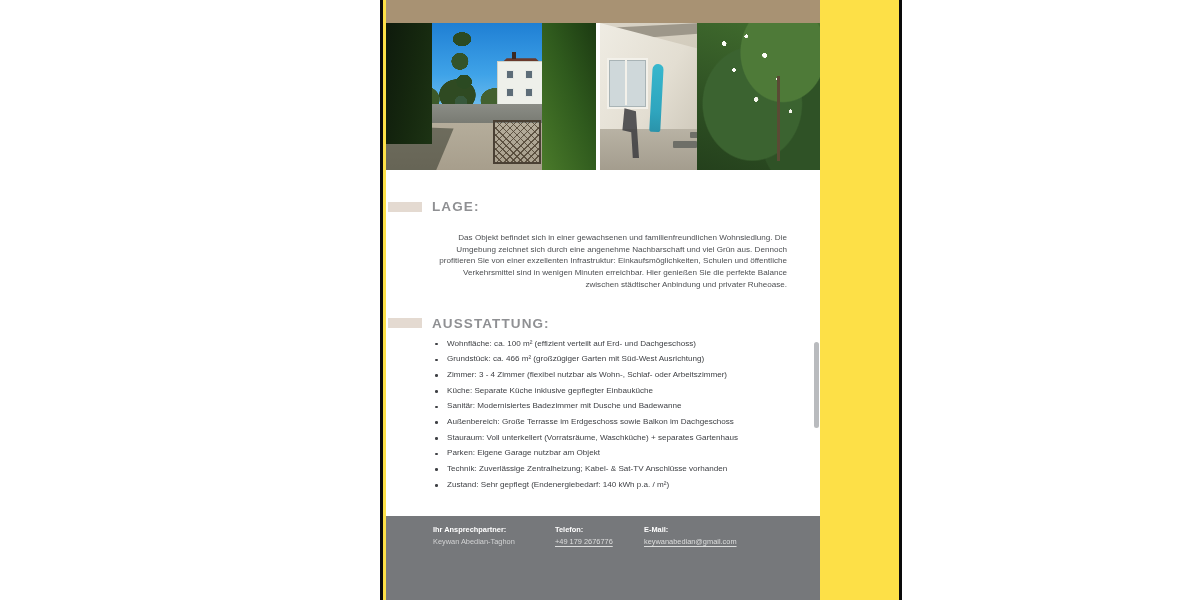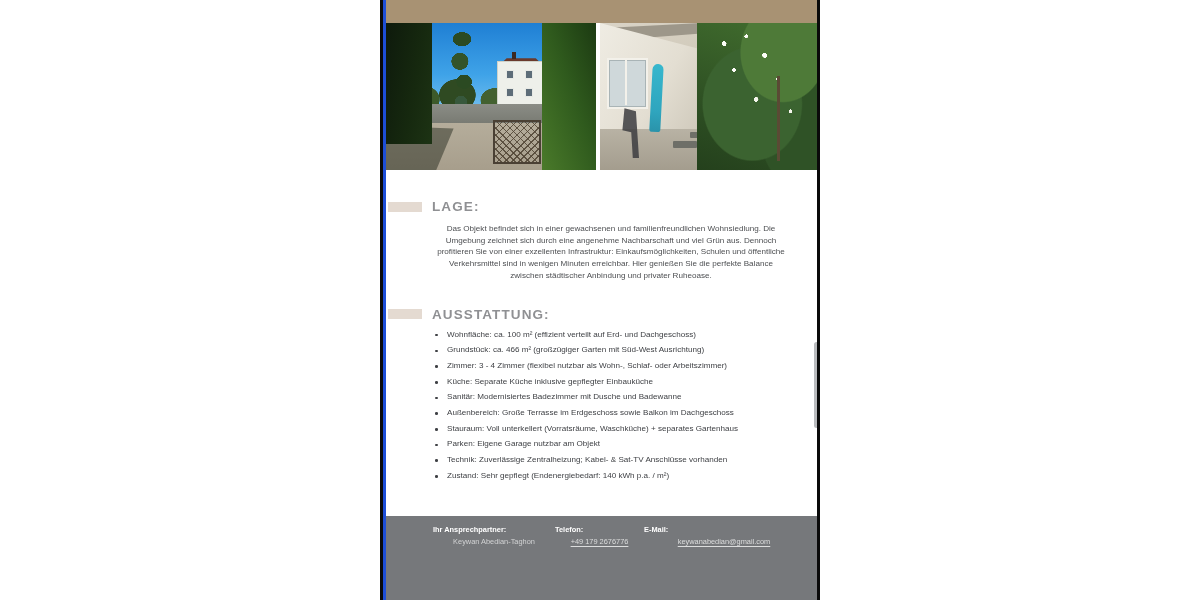--- a/index.html
+++ b/index.html
@@ -17,23 +17,23 @@
     width: 1200px;
     height: 600px;
     background: #ffffff;
   }
 
   
   .doc-frame {
     position: absolute;
     left: 380px;
     top: 0;
-    width: 440px;
+    width: 522px;
     height: 600px;
-    background: #1d4ed8;
+    background: #fde047;
     border-left: 3px solid #0a0a0a;
     border-right: 3px solid #0a0a0a;
     box-sizing: border-box;
     overflow: hidden;
     text-decoration: underline;
   }
 
   .doc-page {
     position: absolute;
     left: 3px;
@@ -222,26 +222,26 @@
     flex: 0 0 auto;
   }
   .section-title {
     font-size: 13.5px;
     font-weight: 700;
     letter-spacing: 1.1px;
     color: #8f9093;
   }
 
   .para {
-    margin: 9px 0 0 47px;
+    margin: 18px 0 0 47px;
     width: 352px;
     font-size: 8.1px;
     line-height: 1.45;
     color: #4d4f52;
-    text-align: center;
+    text-align: right;
   }
 
   ul.features {
     margin: 9px 0 0 0;
     padding: 0 0 0 59px;
     list-style: none;
   }
   ul.features li {
     position: relative;
     font-size: 8.1px;
@@ -303,21 +303,20 @@
   .clabel {
     font-size: 7.4px;
     font-weight: 700;
     color: #ffffff;
     margin-bottom: 3px;
   }
   .cvalue {
     font-size: 7.4px;
     color: #d2d3d4;
     white-space: nowrap;
-    text-align: center;
   }
   .cvalue.link {
     text-decoration: underline;
     text-underline-offset: 1.5px;
     color: #dcdddd;
     cursor: pointer;
   }
 
   
   .scroll-track {

